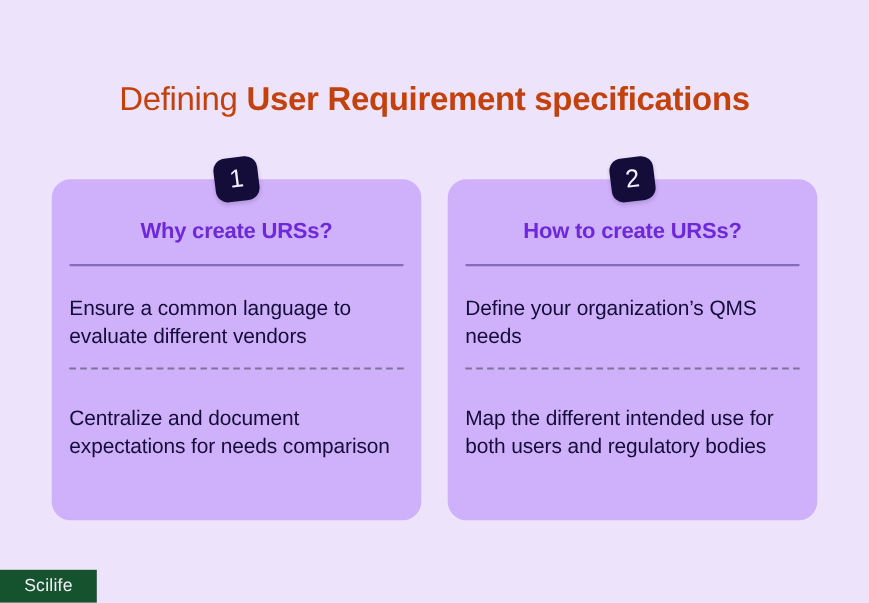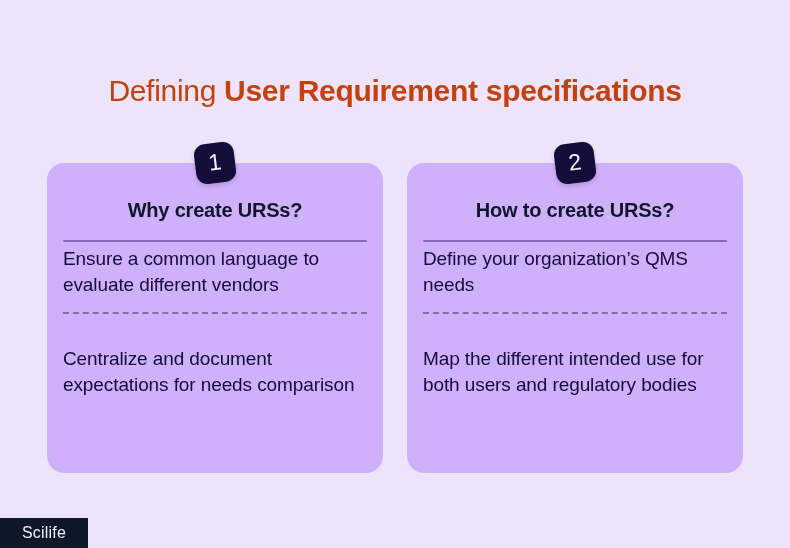--- a/index.html
+++ b/index.html
@@ -81,21 +81,21 @@
   }
   .badge span {
     display: block;
     transform: translateY(-1px);
   }
 
   
   .card-heading {
     margin: 0;
     text-align: center;
-    color: #0f172a;
+    color: #6d28d9;
     font-size: 20px;
     font-weight: 700;
     line-height: 26px;
     letter-spacing: -0.2px;
   }
 
   .rule-solid {
     height: 2px;
     background: #6D53A8;
     opacity: 0.75;
@@ -120,31 +120,31 @@
     color: #140D3A;
     font-size: 19px;
     line-height: 26px;
     font-weight: 400;
     letter-spacing: -0.1px;
   }
   .item-block {
     padding-top: 18px;
   }
   .item-block.first {
-    padding-top: 4px;
+    padding-top: 26px;
   }
 
   
   .logo-badge {
     position: absolute;
     left: 0;
     bottom: 0;
     width: 88px;
     height: 30px;
-    background: #0f172a;
+    background: #14532d;
     display: flex;
     align-items: center;
     justify-content: center;
   }
   .logo-text {
     color: #F2F0FB;
     font-size: 16px;
     font-weight: 400;
     letter-spacing: 0.2px;
   }

